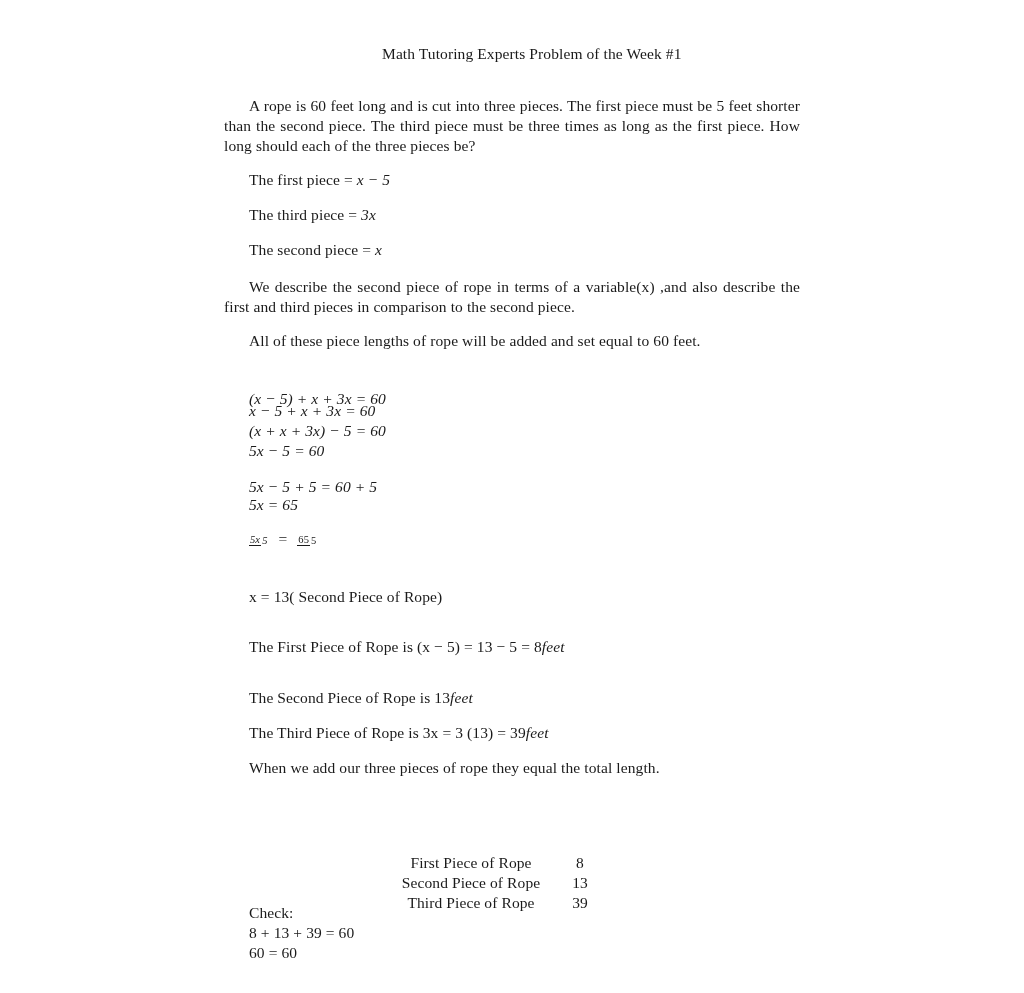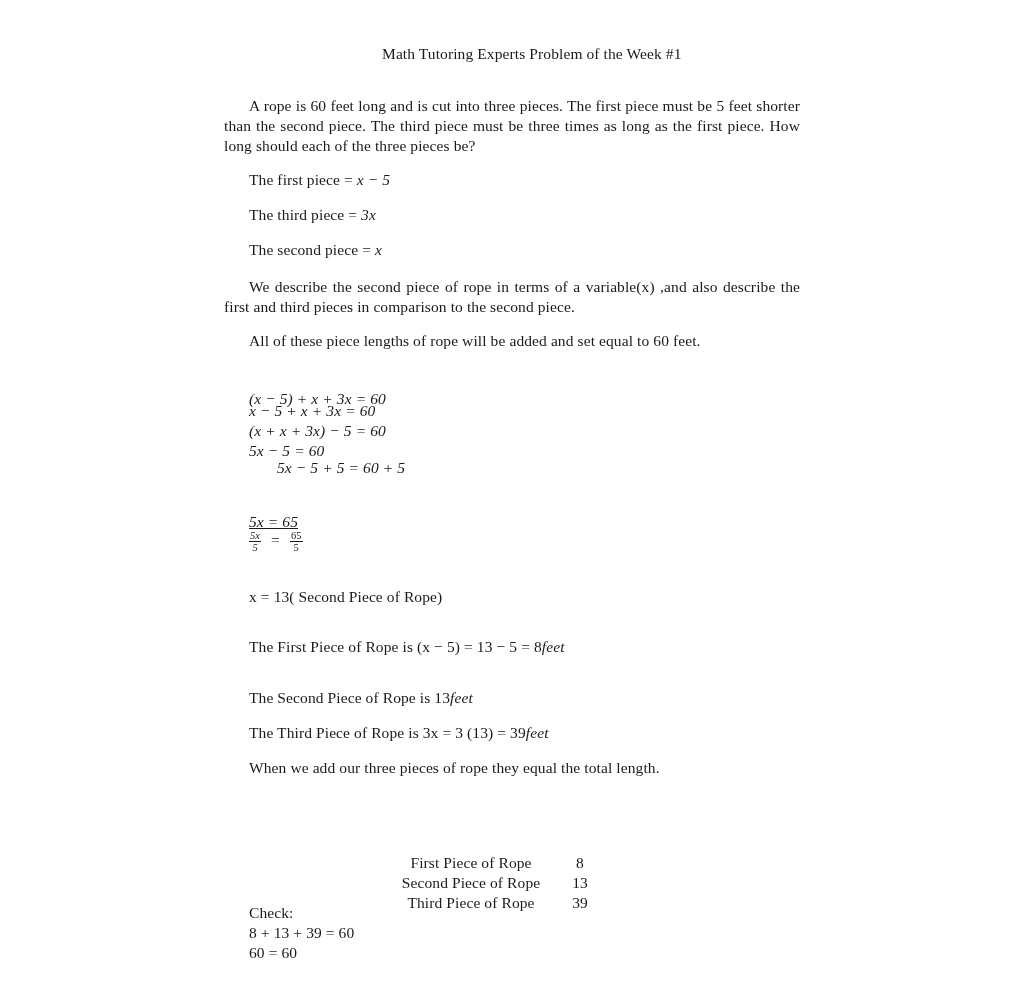--- a/index.html
+++ b/index.html
@@ -18,21 +18,21 @@
   .title { left: 382px; top: 45px; font-size: 15.5px; }
   .para {
     position: absolute; left: 224px; width: 576px;
     line-height: 20px; text-align: justify; text-align-last: left;
     white-space: normal;
   }
   .indent { text-indent: 25px; }
   .math-i { font-style: italic; }
   .line { left: 249px; }
   .frac {
-    display: inline-flex; flex-direction: column; align-items: center;
+    display: inline-flex; flex-direction: row; align-items: center;
     vertical-align: middle; font-size: 10.5px; line-height: 11px;
   }
   .frac .num { border-bottom: 1px solid #1a1a1a; padding: 0 1px; }
   .frac .den { padding: 0 1px; }
   .tbl { position: absolute; left: 386px; top: 853px; border-collapse: collapse; }
   .tbl td { padding: 0; height: 20px; line-height: 20px; font-size: 15.5px; }
   .tbl td.label { text-align: center; width: 170px; }
   .tbl td.val { text-align: center; width: 40px; padding-left: 4px; }
 </style>
 </head>
@@ -57,22 +57,22 @@
   <div class="para indent" style="top:277px;">We describe the second piece of rope in terms of a variable(x) ,and also describe the first and third pieces in comparison to the second piece.</div>
 
   <div class="abs line" style="top:332px;">All of these piece lengths of rope will be added and set equal to 60 feet.</div>
 
   <div class="abs line math-i" style="top:368px;margin-top:22px;">(x − 5) + x + 3x = 60</div>
 
   <div class="abs line math-i" style="top:402px;">x − 5 + x + 3x = 60</div>
   <div class="abs line math-i" style="top:422px;">(x + x + 3x) − 5 = 60</div>
   <div class="abs line math-i" style="top:442px;">5x − 5 = 60</div>
 
-  <div class="abs line math-i" style="top:459px;margin-left:28px;">5x − 5 + 5 = 60 + 5</div>
-  <div class="abs line math-i" style="top:513px;text-decoration:underline;">5x = 65</div>
+  <div class="abs line math-i" style="top:478px;">5x − 5 + 5 = 60 + 5</div>
+  <div class="abs line math-i" style="top:496px;">5x = 65</div>
 
   <div class="abs line" style="top:530px;">
     <span class="frac math-i">
       <span class="num">5x</span>
       <span class="den">5</span>
     </span>
     <span style="padding:0 6px;">=</span>
     <span class="frac">
       <span class="num">65</span>
       <span class="den">5</span>

